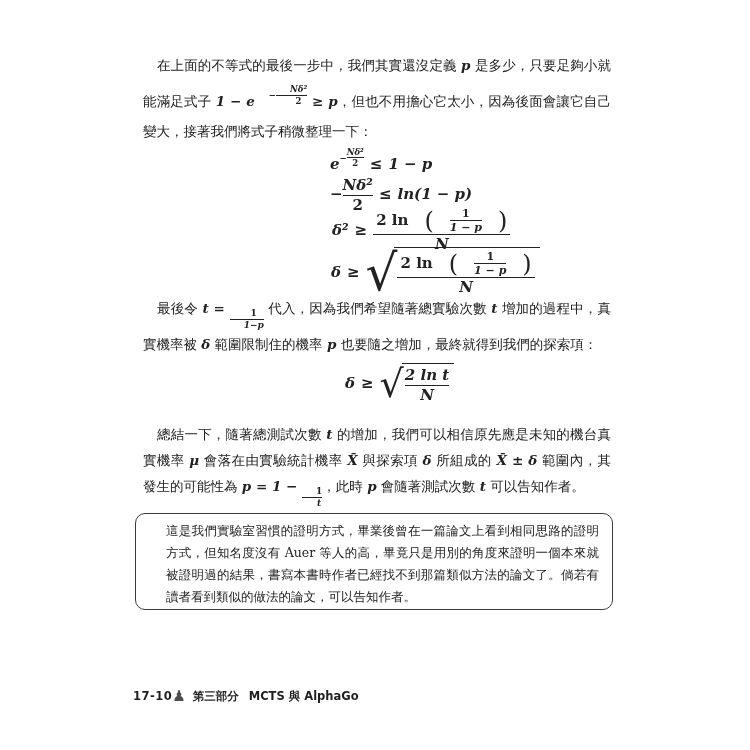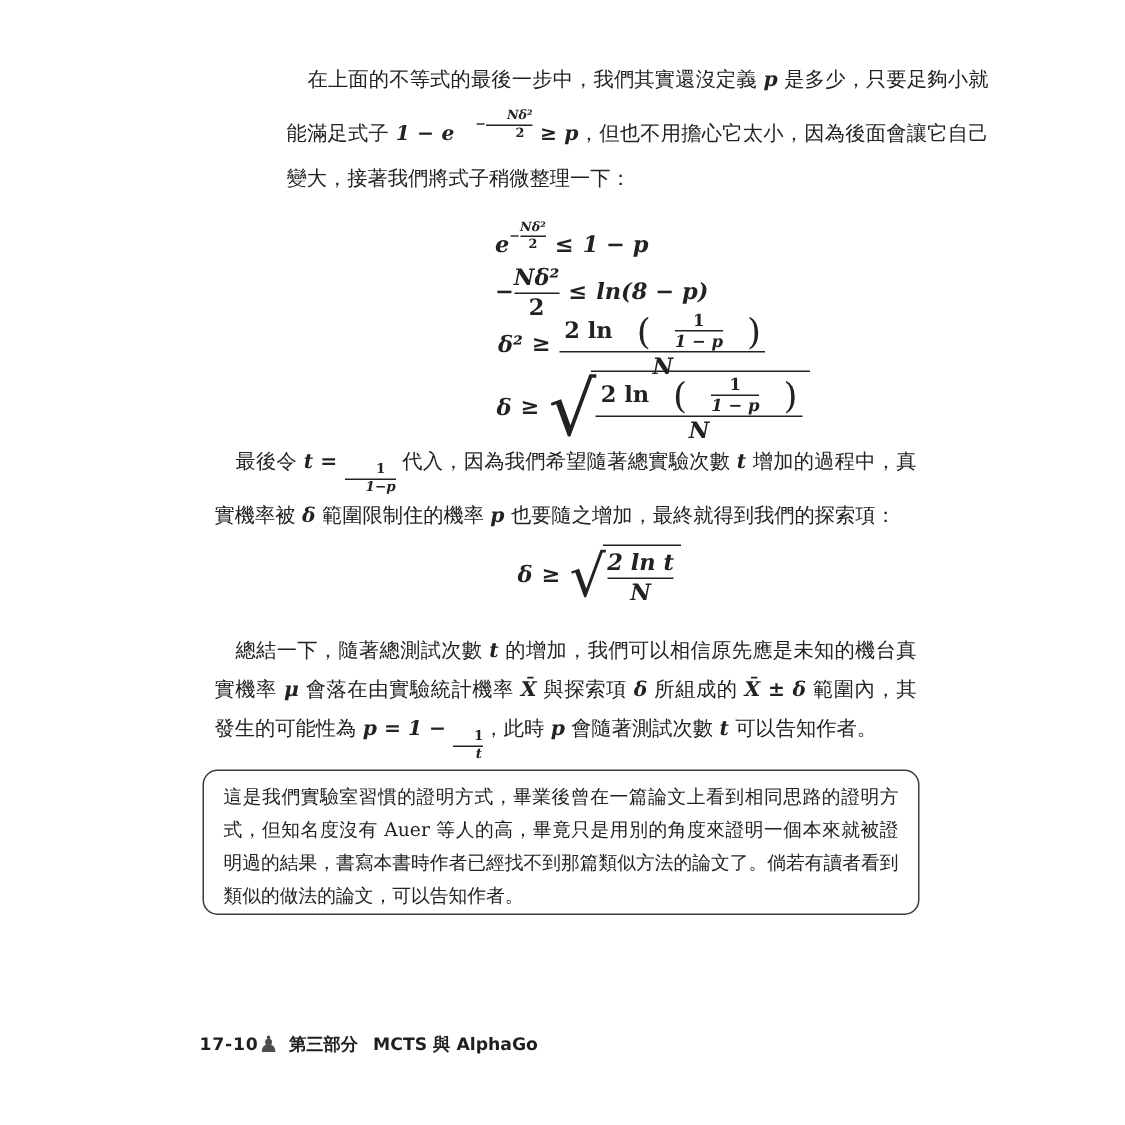--- a/index.html
+++ b/index.html
@@ -8,21 +8,21 @@
     background:#ffffff;
     color:#222222;
     font-family:"DejaVu Serif","Liberation Serif",serif;
     position:relative;
     overflow:hidden;
   }
   .para {
     position:absolute; left:143px; width:468px;
     font-size:13.5px; text-align:justify; text-indent:14px;
   }
-  #p1 { top:38px; line-height:30px;margin-left:48px; }
+  #p1 { top:50px; line-height:30px; }
   #p2 { top:295px; line-height:27px; }
   #p3 { top:421px; line-height:26px; }
 
   .mi { font-style:italic; font-weight:bold; }
   .mo { font-weight:bold; font-style:normal; }
 
   
   .ifrac {
     display:inline-flex; flex-direction:column; align-items:stretch;
     text-align:center; font-size:9px; line-height:1.2;
@@ -56,21 +56,21 @@
   .sqrt { display:inline-flex; align-items:center; vertical-align:middle; }
   .radical { font-weight:400; font-family:"DejaVu Sans","Liberation Sans",sans-serif; line-height:0.8; }
   #eq4 .radical { font-size:50px; margin-right:-3px; }
   #eq5 .radical { font-size:38px; margin-right:-2px; }
   .radicand { border-top:1.5px solid #222; padding:2px 5px 1px 3px; }
 
   
   #note {
     position:absolute; left:135px; top:513px; width:478px; height:97px;
     border:1.5px solid #3c3c3c; border-radius:10px;
-    padding:6px 13px 0 13px;
+    padding:6px 13px 0 30px;
   }
   #note p { font-size:12.5px; line-height:22px; text-align:justify; }
 
   
   #footer {
     position:absolute; left:133px; top:687px;
     display:flex; align-items:center;
     font-family:"DejaVu Sans","Liberation Sans",sans-serif;
     font-size:11.5px; font-weight:bold; color:#1f1f1f;
   }
@@ -93,21 +93,21 @@
       <span class="mo">−</span>
       <span class="ifrac">
         <span class="num mi">Nδ²</span>
         <span class="den mo">2</span>
       </span>
     </span><span class="mo rel">≤</span><span class="mi">1 − p</span></div>
 
 <div class="eq" id="eq2"><span class="mo">−</span><span class="frac">
       <span class="num mi">Nδ²</span>
       <span class="den mo">2</span>
-    </span><span class="mo rel">≤</span><span class="mi">ln(8 − p)</span></div>
+    </span><span class="mo rel">≤</span><span class="mi">ln(1 − p)</span></div>
 
 <div class="eq" id="eq3"><span class="mi">δ²</span><span class="mo rel">≥</span><span class="frac">
       <span class="num nrow">
         <span class="mo">2 ln </span>
         <span class="bigp">(</span>
         <span class="ifrac inner">
           <span class="num mo">1</span>
           <span class="den mi">1 − p</span>
         </span>
         <span class="bigp">)</span>

